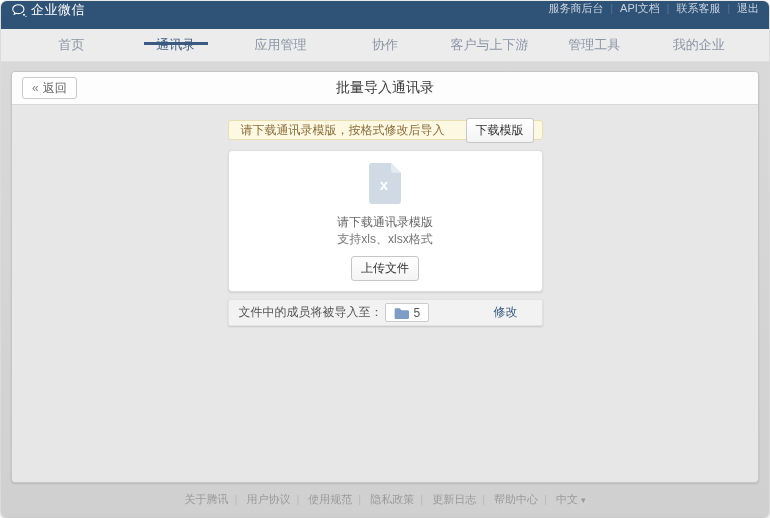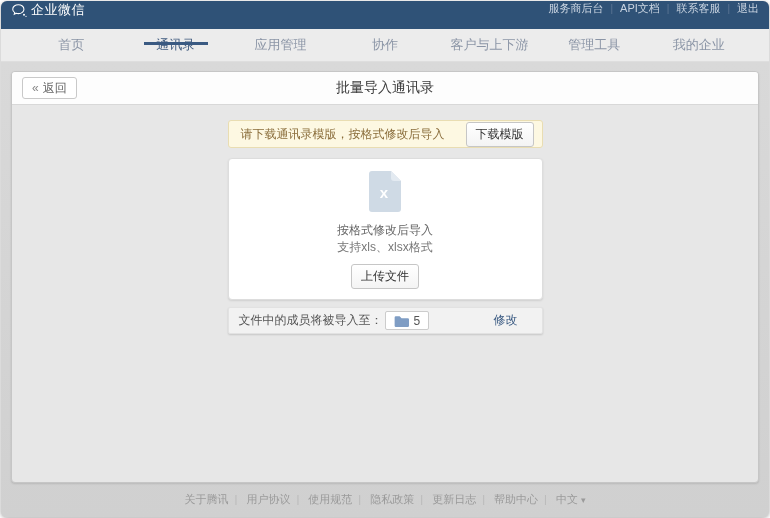--- a/index.html
+++ b/index.html
@@ -27,21 +27,21 @@
   .panel { position:absolute; left:10px; right:10px; top:9px; height:412px; border:1px solid #c6c6c6; border-radius:4px; overflow:hidden; background:#e7e7e7; box-shadow:0 1px 2px rgba(0,0,0,.12); }
   .panel-header { height:33px; background:#fdfdfd; border-bottom:1px solid #d8d8d8; position:relative; display:flex; align-items:center; justify-content:center; }
   .back-btn { position:absolute; left:10px; top:5px; height:22px; padding:0 9px; background:#fff; border:1px solid #c9c9c9; border-radius:3px; font-size:12px; color:#666; display:flex; align-items:center; cursor:pointer; }
   .back-btn .chev { margin-right:4px; color:#888; }
   .panel-title { font-size:14px; color:#3c3c3c; }
 
   .panel-body { display:flex; flex-direction:column; align-items:center; padding-top:15px; }
   .stack { width:315px; }
 
   
-  .notice { background:#fdf8e2; border:1px solid #e9ddb2; border-radius:3px; height:28px; display:flex; align-items:center; justify-content:space-between; padding:0 8px 0 12px; }
+  .notice { background:#fdf8e2; border:1px solid #e9ddb2; border-radius:3px; height:20px; display:flex; align-items:center; justify-content:space-between; padding:0 8px 0 12px; }
   .notice-text { font-size:12px; color:#8a6d3b; }
   .btn { background:linear-gradient(#ffffff,#f4f4f4); border:1px solid #c6c6c6; border-radius:3px; font-size:12px; color:#333; cursor:pointer; padding:3px 9px; font-family:Liberation Mono, monospace; }
 
   
   .upload-card { margin-top:10px; height:142px; background:#fff; border:1px solid #ddd; border-radius:4px; box-shadow:0 1px 2px rgba(0,0,0,.10); display:flex; flex-direction:column; align-items:center; justify-content:center; }
   .file-icon { position:relative; width:38px; height:45px; margin-bottom:8px; }
   .upload-line1 { font-size:12px; color:#666; line-height:17px; }
   .upload-line2 { font-size:12px; color:#777; line-height:17px; margin-bottom:8px; }
 
   
@@ -110,21 +110,21 @@
         </div>
 
         <div class="stack upload-card">
           <div class="file-icon">
             <svg width="38" height="45" viewBox="0 0 38 45">
               <path d="M3 5 q0-3 3-3 h19 l10 10 v28 q0 3 -3 3 h-26 q-3 0 -3-3 z" fill="#cfdae5"></path>
               <path d="M25 2 v7 q0 3 3 3 h7 z" fill="#e3eaf1"></path>
               <text x="18" y="29" font-size="15" font-family="Liberation Sans, sans-serif" font-weight="bold" fill="#ffffff" text-anchor="middle">x</text>
             </svg>
           </div>
-          <div class="upload-line1">按格式修改后导入</div>
+          <div class="upload-line1">请下载通讯录模版</div>
           <div class="upload-line2">支持xls、xlsx格式</div>
           <button class="btn">上传文件</button>
         </div>
 
         <div class="stack import-row">
           <span class="import-label">文件中的成员将被导入至：</span>
           <span class="dept-box">
             <svg width="15" height="12" viewBox="0 0 24 19">
               <path d="M1 4 q0-2 2-2 h6 l3 3 h10 q2 0 2 2 v10 q0 2 -2 2 h-19 q-2 0 -2-2 z" fill="#7f9dc4"></path>
             </svg>

